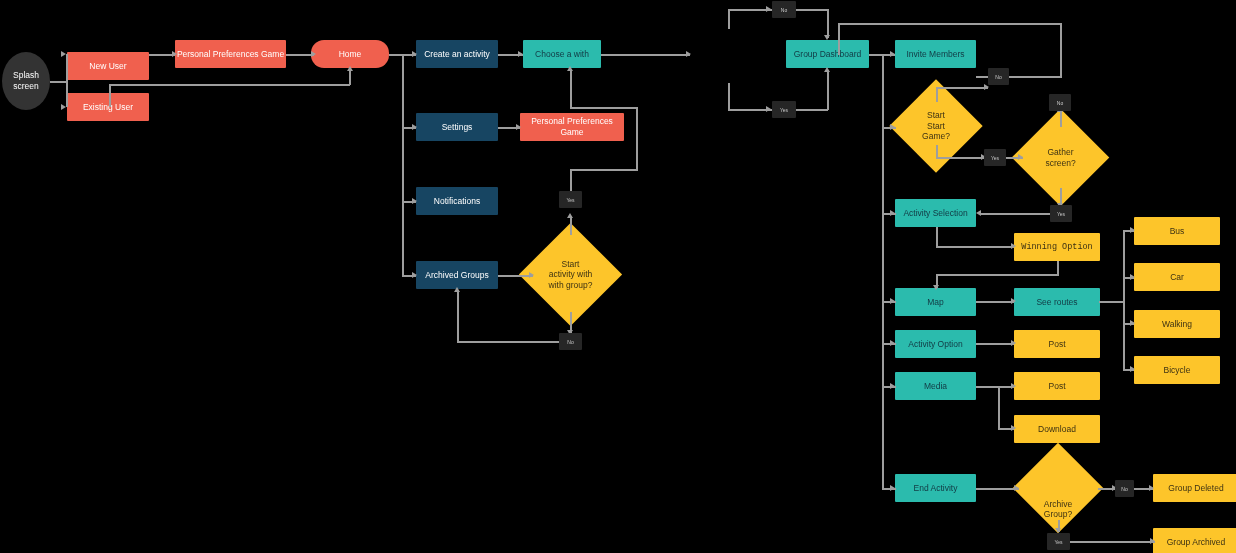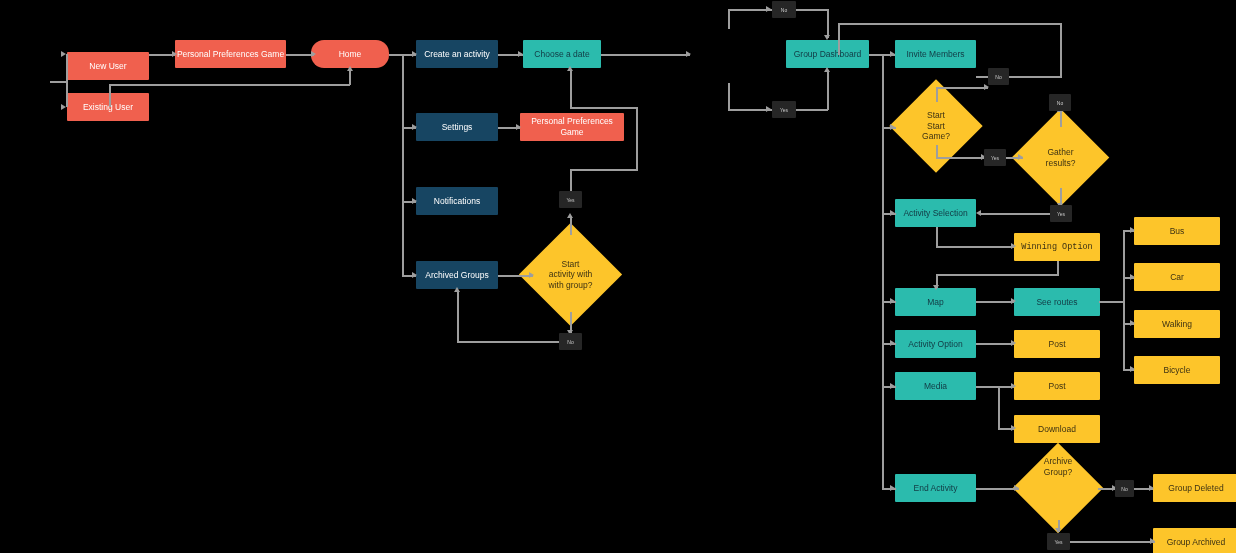--- a/index.html
+++ b/index.html
@@ -197,40 +197,44 @@
   <div class="seg h" style="left:1098px;top:488px;width:18px;"></div>
   <div class="arrow ar" style="left:1112px;top:484.5px;"></div>
   <div class="seg h" style="left:1133px;top:488px;width:20px;"></div>
   <div class="arrow ar" style="left:1149px;top:484.5px;"></div>
 
   <div class="seg v" style="left:1058px;top:520px;height:12px;"></div>
   <div class="arrow ad" style="left:1055px;top:528px;"></div>
   <div class="seg h" style="left:1070px;top:541px;width:85px;"></div>
   <div class="arrow ar" style="left:1150px;top:537.5px;"></div>
 
+  <div class="node circle" style="left:2px;top:52px;width:48px;height:58px;">
+    <span>Splash</span>
+    <span>screen</span>
+  </div>
 
   <div class="node rect t-red" style="left:67px;top:52px;width:82px;height:28px;">New User</div>
 
   <div class="node rect t-red" style="left:67px;top:93px;width:82px;height:28px;">Existing User</div>
 
   <div class="node rect t-red" style="left:175px;top:40px;width:111px;height:28px;">Personal Preferences Game</div>
 
   <div class="node rect t-red" style="left:311px;top:40px;width:78px;height:28px;border-radius:13px;">Home</div>
 
   <div class="node rect t-navy" style="left:416px;top:40px;width:82px;height:28px;">Create an activity</div>
 
   <div class="node rect t-navy" style="left:416px;top:113px;width:82px;height:28px;">Settings</div>
 
   <div class="node rect t-navy" style="left:416px;top:187px;width:82px;height:28px;">Notifications</div>
 
   <div class="node rect t-navy" style="left:416px;top:261px;width:82px;height:28px;">Archived Groups</div>
 
   <div class="node rect t-red" style="left:520px;top:113px;width:104px;height:28px;">Personal Preferences Game</div>
 
-  <div class="node rect t-teal" style="left:523px;top:40px;width:78px;height:28px;">Choose a date</div>
+  <div class="node rect t-teal" style="left:523px;top:40px;width:78px;height:28px;">Choose a with</div>
 
   <div class="node diamond" style="left:534px;top:238px;width:73px;height:73px;display:flex;align-items:center;justify-content:center;">
     <div class="dshape"></div>
     <div class="dlabel">
       <div>Start</div>
       <div>activity with</div>
       <div>with group?</div>
     </div>
   </div>
 
@@ -245,21 +249,21 @@
       <div>Start</div>
       <div>Start</div>
       <div>Game?</div>
     </div>
   </div>
 
   <div class="node diamond" style="left:1026px;top:123px;width:69px;height:69px;display:flex;align-items:center;justify-content:center;">
     <div class="dshape"></div>
     <div class="dlabel">
       <div>Gather</div>
-      <div>results?</div>
+      <div>screen?</div>
     </div>
   </div>
 
   <div class="node rect t-teal" style="left:895px;top:199px;width:81px;height:28px;">Activity Selection</div>
 
   <div class="node rect t-yellow" style="left:1014px;top:233px;width:86px;height:28px;font-family:Liberation Mono, monospace;">Winning Option</div>
 
   <div class="node rect t-teal" style="left:895px;top:288px;width:81px;height:28px;">Map</div>
 
   <div class="node rect t-teal" style="left:1014px;top:288px;width:86px;height:28px;">See routes</div>
@@ -271,21 +275,21 @@
 
   <div class="node rect t-teal" style="left:895px;top:330px;width:81px;height:28px;">Activity Option</div>
   <div class="node rect t-yellow" style="left:1014px;top:330px;width:86px;height:28px;">Post</div>
 
   <div class="node rect t-teal" style="left:895px;top:372px;width:81px;height:28px;">Media</div>
   <div class="node rect t-yellow" style="left:1014px;top:372px;width:86px;height:28px;">Post</div>
   <div class="node rect t-yellow" style="left:1014px;top:415px;width:86px;height:28px;">Download</div>
 
   <div class="node rect t-teal" style="left:895px;top:474px;width:81px;height:28px;">End Activity</div>
 
-  <div class="node diamond" style="left:1026px;top:456px;width:64px;height:64px;display:flex;align-items:flex-start;justify-content:center;">
+  <div class="node diamond" style="left:1026px;top:456px;width:64px;height:64px;display:flex;align-items:flex-end;justify-content:center;">
     <div class="dshape"></div>
     <div class="dlabel">
       <div>Archive</div>
       <div>Group?</div>
     </div>
   </div>
 
   <div class="node rect t-yellow" style="left:1153px;top:474px;width:86px;height:28px;">Group Deleted</div>
   <div class="node rect t-yellow" style="left:1153px;top:528px;width:86px;height:28px;">Group Archived</div>
 

